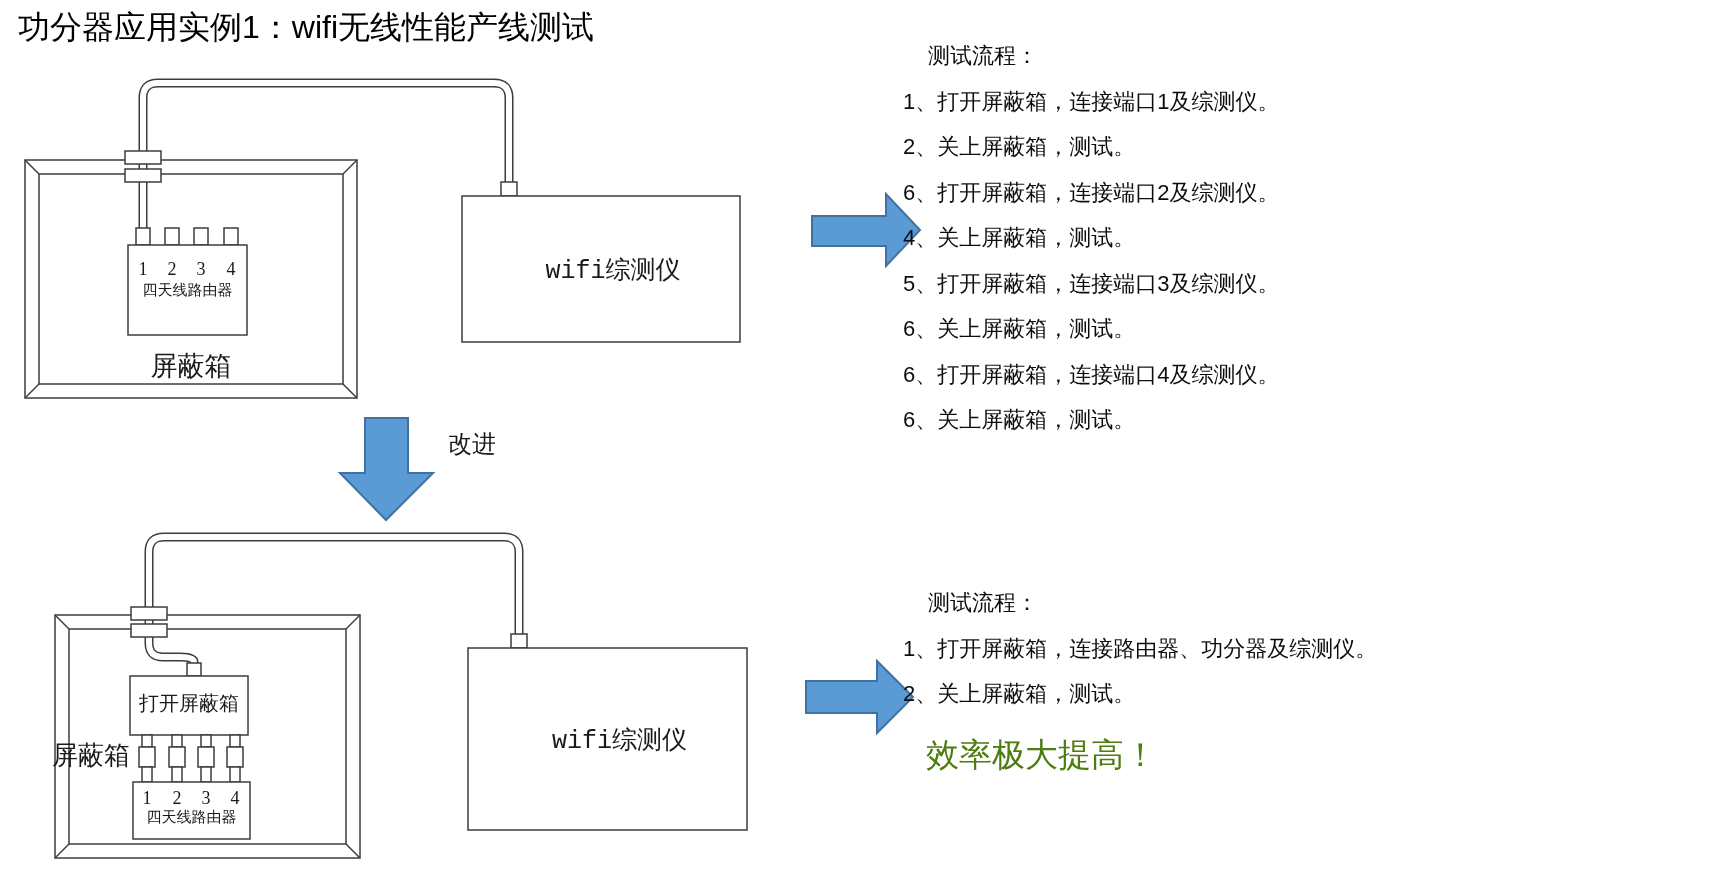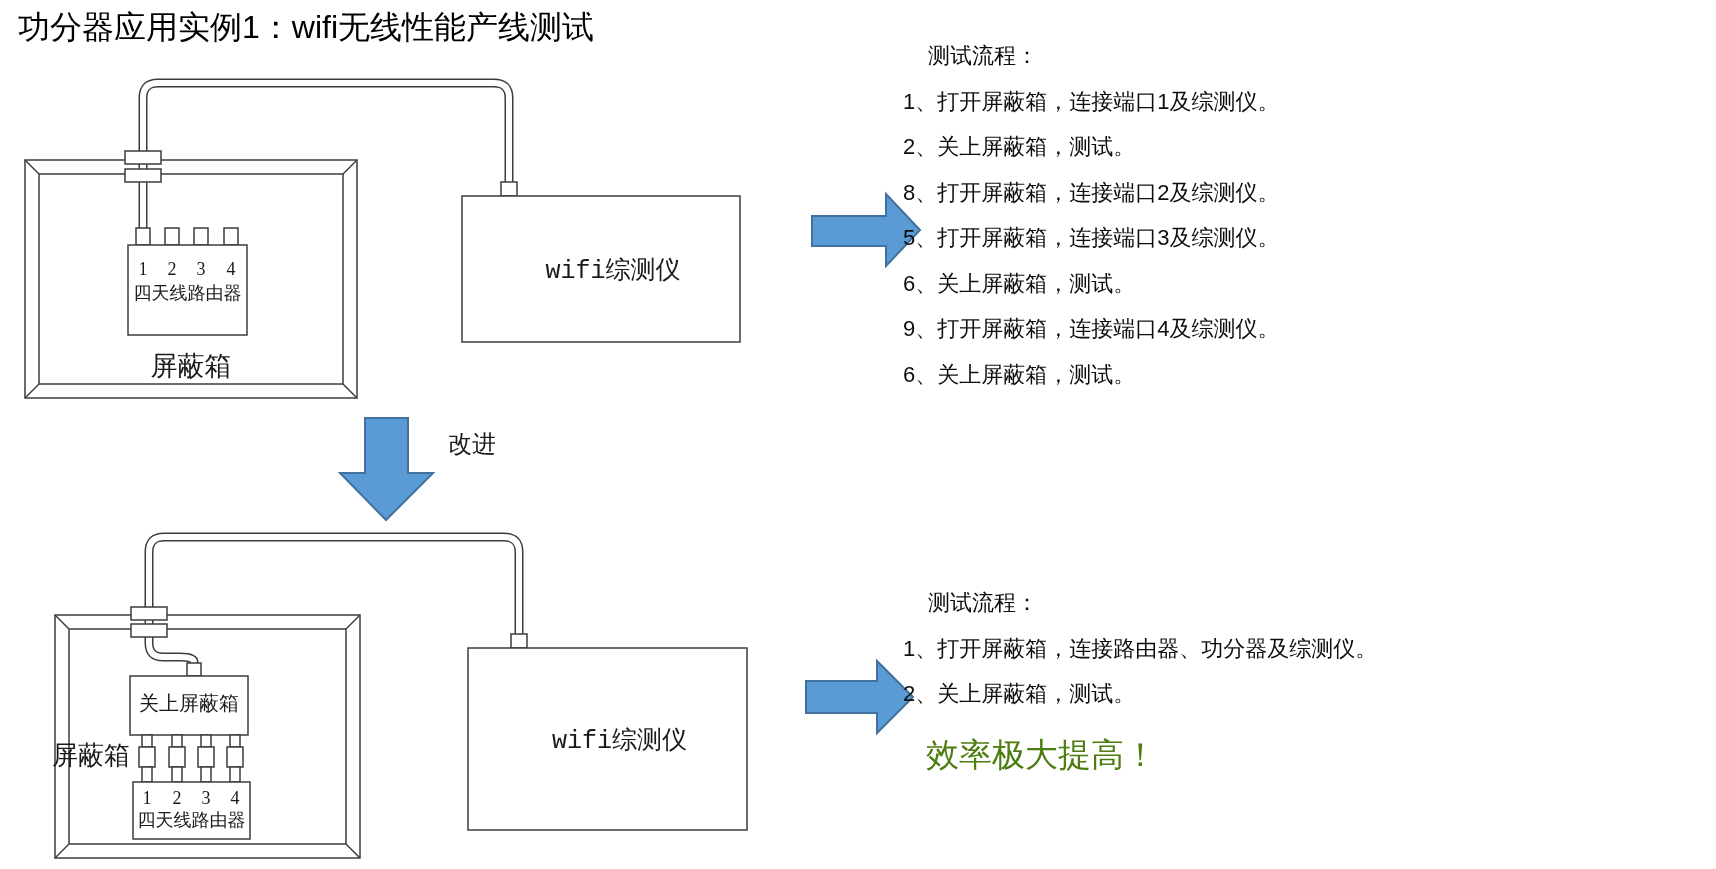--- a/index.html
+++ b/index.html
@@ -5,21 +5,21 @@
   html,body{margin:0;padding:0;background:#ffffff;}
   .canvas{position:relative;width:1384px;height:869px;background:#ffffff;overflow:hidden;
           font-family:"Liberation Sans",sans-serif;color:#111111;}
   .art{position:absolute;left:0;top:0;}
   .abs{position:absolute;}
   .title{left:18px;top:6px;font-size:32px;color:#000000;white-space:nowrap;}
   .serif{font-family:"Liberation Serif","DejaVu Serif",serif;color:#1a1a1a;}
   .mono{font-family:"Liberation Mono","DejaVu Sans Mono",monospace;color:#1a1a1a;padding-left:12px;}
   .ctr{display:flex;align-items:center;justify-content:center;text-align:center;}
   .port{width:20px;font-size:18px;}
-  .router-label{font-size:18px;}
+  .router-label{font-size:15px;}
   .divider-label{left:130px;top:690px;width:118px;font-size:20px;}
   .shield-a{left:91px;top:348px;width:200px;font-size:27px;}
   .shield-b{left:52px;top:738px;font-size:26px;white-space:nowrap;}
   .tester-a{left:462px;top:196px;width:278px;height:146px;font-size:25px;}
   .tester-b{left:468px;top:648px;width:279px;height:182px;font-size:25px;}
   .improve{left:448px;top:428px;font-size:24px;color:#1a1a1a;white-space:nowrap;}
   .proc{position:absolute;left:903px;font-size:22px;line-height:45.5px;color:#0d0d0d;white-space:nowrap;}
   .proc-a{top:33px;}
   .proc-b{top:580px;}
   .proc-head{margin-left:25px;}
@@ -124,37 +124,38 @@
   <div class="abs serif ctr port" style="left:133px;top:259px;">1</div>
   <div class="abs serif ctr port" style="left:162px;top:259px;">2</div>
   <div class="abs serif ctr port" style="left:191px;top:259px;">3</div>
   <div class="abs serif ctr port" style="left:221px;top:259px;">4</div>
   <div class="abs serif ctr router-label" style="left:128px;top:281px;width:119px;">四天线路由器</div>
   <div class="abs serif ctr shield-a">屏蔽箱</div>
   <div class="abs mono ctr tester-a">wifi综测仪</div>
 
   <div class="abs improve">改进</div>
 
-  <div class="abs serif divider-label ctr">关上屏蔽箱</div>
+  <div class="abs serif divider-label ctr">打开屏蔽箱</div>
   <div class="abs serif shield-b">屏蔽箱</div>
   <div class="abs serif ctr port" style="left:137px;top:788px;">1</div>
   <div class="abs serif ctr port" style="left:167px;top:788px;">2</div>
   <div class="abs serif ctr port" style="left:196px;top:788px;">3</div>
   <div class="abs serif ctr port" style="left:225px;top:788px;">4</div>
   <div class="abs serif ctr router-label" style="left:133px;top:808px;width:117px;">四天线路由器</div>
   <div class="abs mono ctr tester-b">wifi综测仪</div>
 
   <div class="proc proc-a">
     <div class="proc-head">测试流程：</div>
     <div>1、打开屏蔽箱，连接端口1及综测仪。</div>
     <div>2、关上屏蔽箱，测试。</div>
-    <div>8、打开屏蔽箱，连接端口2及综测仪。</div>
+    <div>6、打开屏蔽箱，连接端口2及综测仪。</div>
+    <div>4、关上屏蔽箱，测试。</div>
     <div>5、打开屏蔽箱，连接端口3及综测仪。</div>
     <div>6、关上屏蔽箱，测试。</div>
-    <div>9、打开屏蔽箱，连接端口4及综测仪。</div>
+    <div>6、打开屏蔽箱，连接端口4及综测仪。</div>
     <div>6、关上屏蔽箱，测试。</div>
   </div>
 
   <div class="proc proc-b">
     <div class="proc-head">测试流程：</div>
     <div>1、打开屏蔽箱，连接路由器、功分器及综测仪。</div>
     <div>2、关上屏蔽箱，测试。</div>
   </div>
 
   <div class="abs highlight" style="color:#4d7c0f;">效率极大提高！</div>

